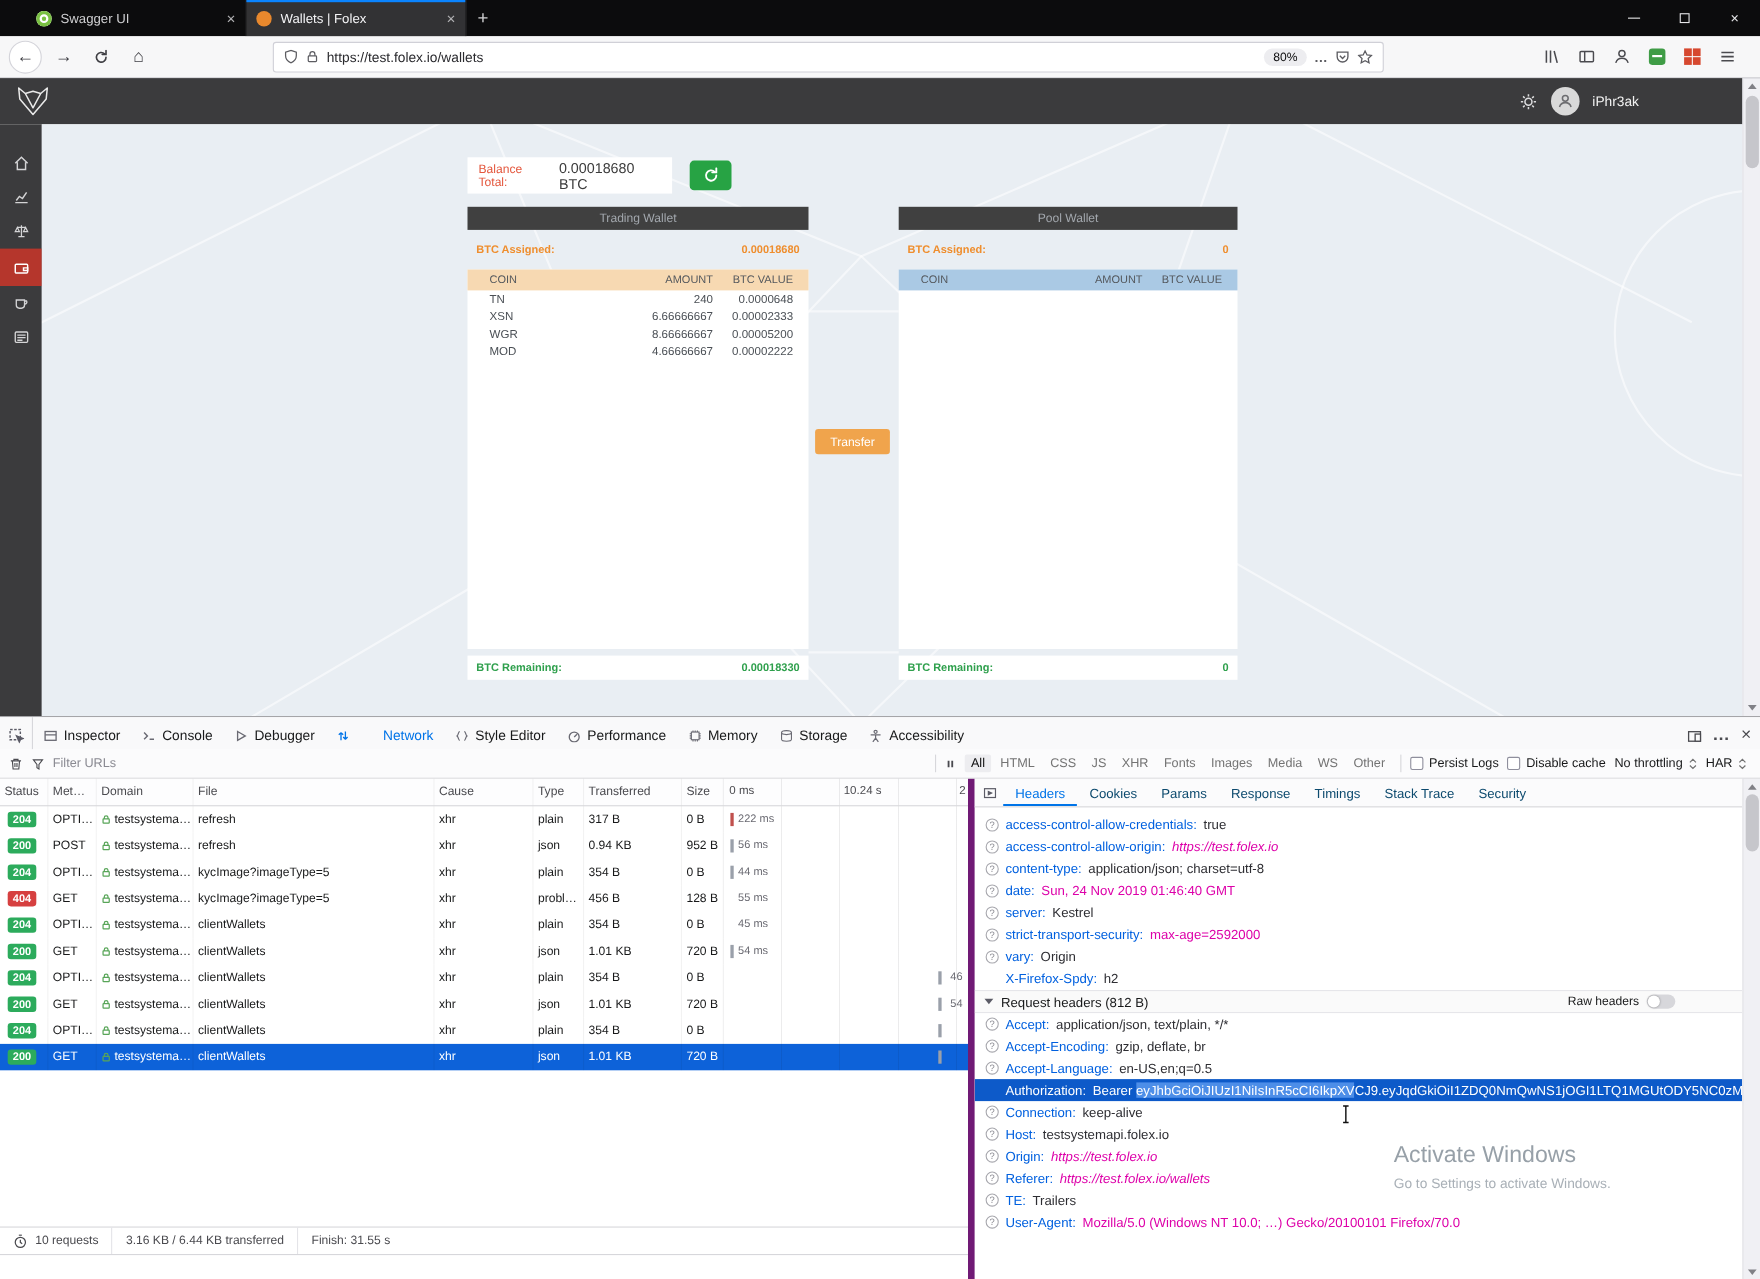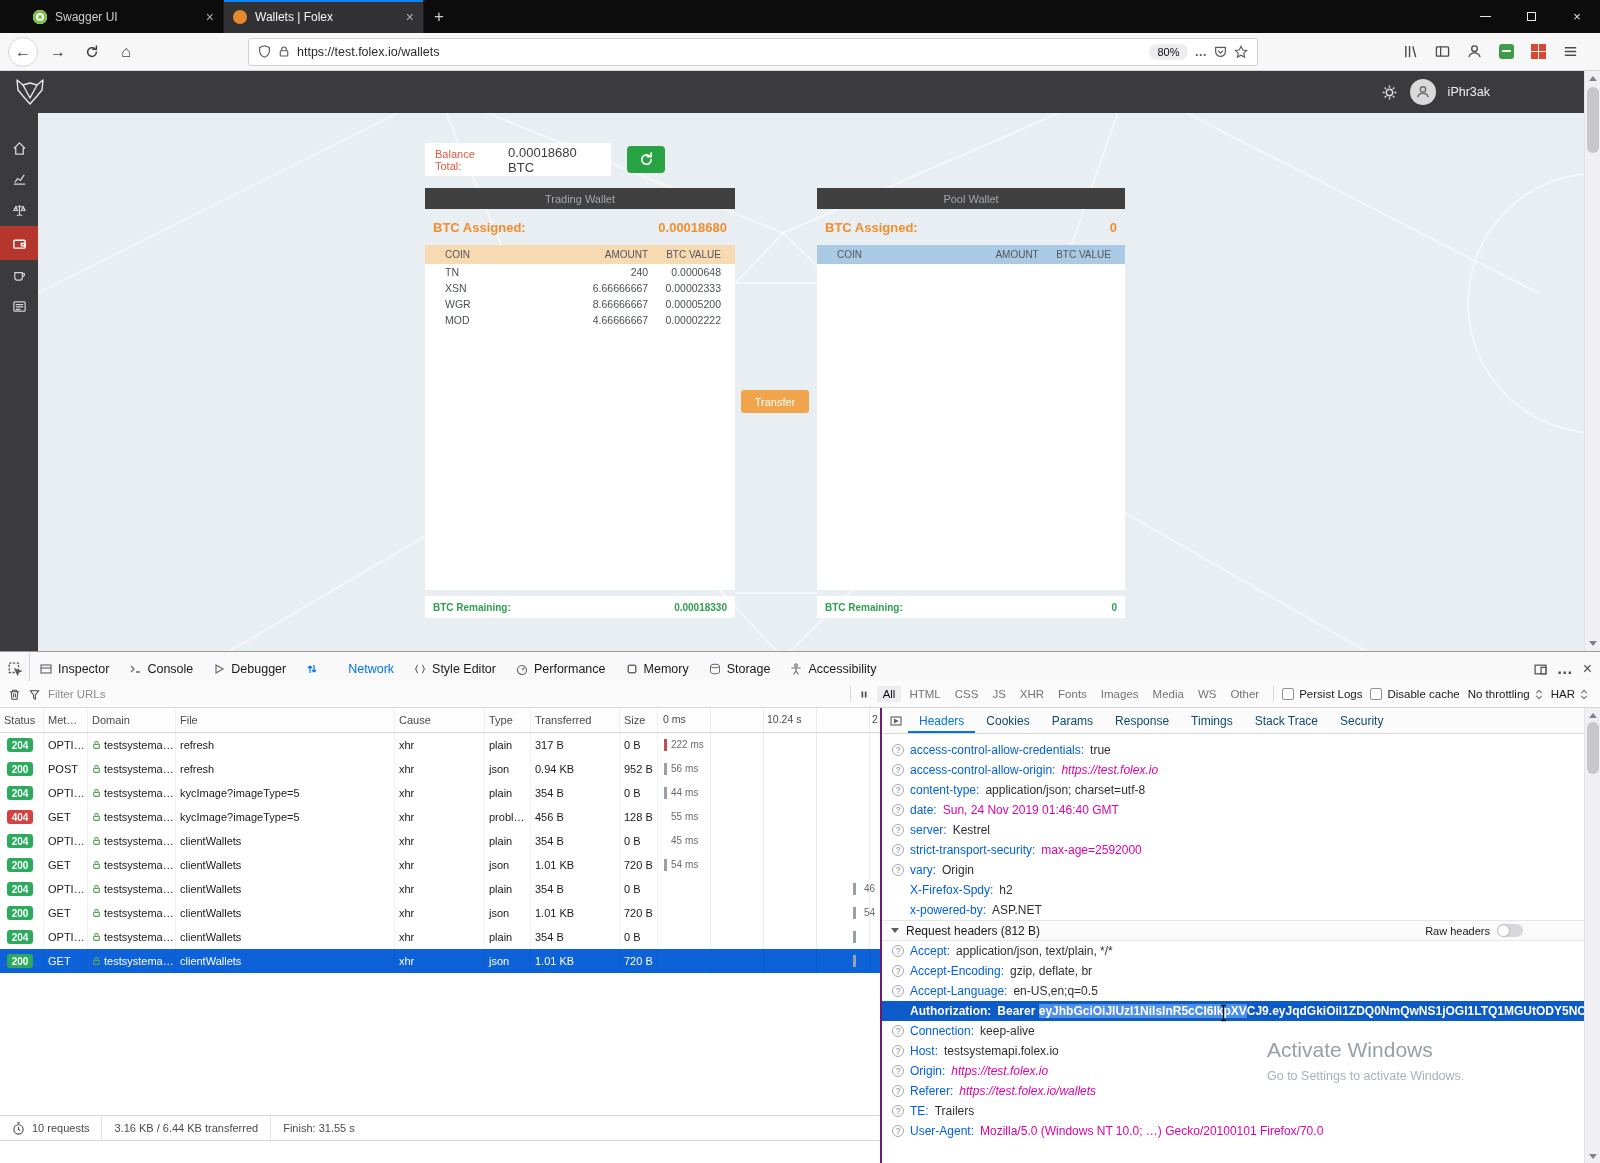--- a/index.html
+++ b/index.html
@@ -52,21 +52,21 @@
 
   .balance-box { position:absolute; left:387px; top:30px; width:186px; height:33px; background:#fff; display:flex; align-items:center; padding:0 10px; gap:8px; }
   .balance-label { color:#e4573d; font-size:11px; }
   .balance-value { color:#3c3c3c; font-size:13px; }
   .refresh-btn { position:absolute; left:589px; top:33px; width:38px; height:27px; background:#27a344; border-radius:4px; color:#fff; display:flex; align-items:center; justify-content:center; }
 
   .wallet-card { position:absolute; top:75px; width:310px; height:430px; }
   #trading-card { left:387px; }
   #pool-card { left:779px; width:308px; }
   .wc-header { height:21px; background:#404040; display:flex; align-items:center; justify-content:center; color:#a2a7ad; font-size:11px; }
-  .wc-assigned { height:36px; display:flex; align-items:center; justify-content:space-between; padding:0 8px; color:#ef8e2e; font-size:13px; font-weight:bold; }
+  .wc-assigned { height:36px; display:flex; align-items:center; justify-content:space-between; padding:0 8px; color:#ef8e2e; font-size:10px; font-weight:bold; }
   .wc-table { position:absolute; top:57px; left:0; right:0; height:345px; background:#fff; }
   .wc-thead { height:19px; display:flex; align-items:center; font-size:10px; color:#53575c; }
   #trading-card .wc-thead { background:#f7d9b2; }
   #pool-card .wc-thead { background:#aac9e4; }
   .wc-row { height:16px; display:flex; align-items:center; font-size:10.5px; color:#4a4f55; }
   .cc1 { width:40%; padding-left:20px; }
   .cc2 { width:32%; text-align:right; }
   .cc3 { width:28%; text-align:right; padding-right:14px; }
   .wc-remaining { position:absolute; top:408px; left:0; right:0; height:22px; background:#fff; display:flex; align-items:center; justify-content:space-between; padding:0 8px; color:#2fa04d; font-size:10px; font-weight:bold; }
   .transfer-btn { position:absolute; left:703px; top:277px; width:68px; height:23px; background:#f0a44c; border-radius:3px; color:#fff; font-size:11px; display:flex; align-items:center; justify-content:center; }
@@ -114,40 +114,40 @@
   .wf .lbl { position:absolute; top:6px; font-size:10px; color:#6a6a72; }
   .wf.wf-left .bar { left:6px; }
   .wf.wf-left .lbl { left:13px; }
   .wf.wf-right .bar { right:24px; }
   .wf.wf-right .lbl { right:5px; }
   .bar.bar-red { background:#c0504d; }
 
   #dt-status { position:absolute; top:463px; left:0; width:880px; height:26px; background:#fff; border-top:1px solid #d7d7db; border-bottom:1px solid #d7d7db; display:flex; align-items:center; font-size:11px; color:#4a4a4f; }
   .st-item { padding:0 12px; height:100%; display:flex; align-items:center; gap:7px; border-right:1px solid #e4e4e8; }
 
-  #dt-right { position:absolute; top:56px; left:880px; width:704px; height:456px; border-left:2px solid #701a75; background:#fff; overflow:hidden; }
+  #dt-right { position:absolute; top:56px; left:880px; width:704px; height:456px; border-left:6px solid #701a75; background:#fff; overflow:hidden; }
   .hd-tabs { height:26px; border-bottom:1px solid #d7d7db; background:#fbfbfc; display:flex; align-items:center; }
   .hd-pane-ico { padding:0 6px 0 8px; color:#5b5b66; display:flex; }
   .hd-tab { padding:0 11px; height:100%; display:flex; align-items:center; font-size:12px; color:#0c4a6e; }
   .hd-tab.active { color:#0074e8; box-shadow:inset 0 -2px 0 #0074e8; }
   .hd-body { position:absolute; top:26px; left:0; right:0; bottom:0; padding-top:6px; font-size:12px; overflow:hidden; }
   .hd-row { height:20px; display:flex; align-items:center; padding-left:10px; gap:6px; white-space:nowrap; overflow:hidden; }
   .help { width:12px; height:12px; border-radius:50%; border:1px solid #a8a8ae; color:#8b8b92; font-size:8.5px; display:flex; align-items:center; justify-content:center; flex:none; line-height:1; }
   .help.off { visibility:hidden; }
   .hd-name { color:#0060df; }
   .hd-val { color:#2e2e33; }
   .hd-val.v-link { color:#dd00a9; font-style:italic; }
   .hd-val.v-pink { color:#dd00a9; }
   .hd-section { height:21px; display:flex; align-items:center; gap:7px; background:#fafafa; border-top:1px solid #e6e6ea; border-bottom:1px solid #e6e6ea; padding:0 9px; font-size:12px; color:#18191a; }
   .tri { width:0; height:0; border-left:4px solid transparent; border-right:4px solid transparent; border-top:5px solid #5b5b66; }
   .raw-wrap { margin-left:auto; display:flex; align-items:center; gap:7px; font-size:11px; padding-right:52px; }
   .toggle { width:26px; height:13px; border-radius:7px; background:#d7d7db; position:relative; }
   .toggle::after { content:""; position:absolute; left:1px; top:1px; width:11px; height:11px; border-radius:50%; background:#fff; box-shadow:0 0 2px rgba(0,0,0,0.4); }
   .hd-row.auth { background:#0d5ac9; }
-  .hd-row.auth .hd-name, .hd-row.auth .hd-val { color:#fff;font-weight:bold; }
+  .hd-row.auth .hd-name, .hd-row.auth .hd-val { color:#fff; }
   .hd-row.auth .sel { background:#4d8ee8; }
 
   #win-activate { position:absolute; left:1267px; top:1038px; pointer-events:none; }
   #win-activate .l1 { font-size:21px; color:#97a0a8; }
   #win-activate .l2 { font-size:12.5px; color:#a9b0b7; margin-top:7px; }
 
   #ibeam { position:absolute; left:1219px; top:1004px; }
 </style>
 </head>
 <body>
@@ -910,25 +910,20 @@
             <span class="hd-name">vary:</span>
             <span class="hd-val v-plain">Origin</span>
           </div>
 
           <div class="hd-row">
             <span class="help off">?</span>
             <span class="hd-name">X-Firefox-Spdy:</span>
             <span class="hd-val v-plain">h2</span>
           </div>
 
-          <div class="hd-row">
-            <span class="help off">?</span>
-            <span class="hd-name">x-powered-by:</span>
-            <span class="hd-val v-plain">ASP.NET</span>
-          </div>
         </div>
       <div class="hd-section">
         <span class="tri"></span>
         <span>Request headers (812 B)</span>
         <span class="raw-wrap">
           <span>Raw headers</span>
           <span class="toggle"></span>
         </span>
       </div>
       <div>

